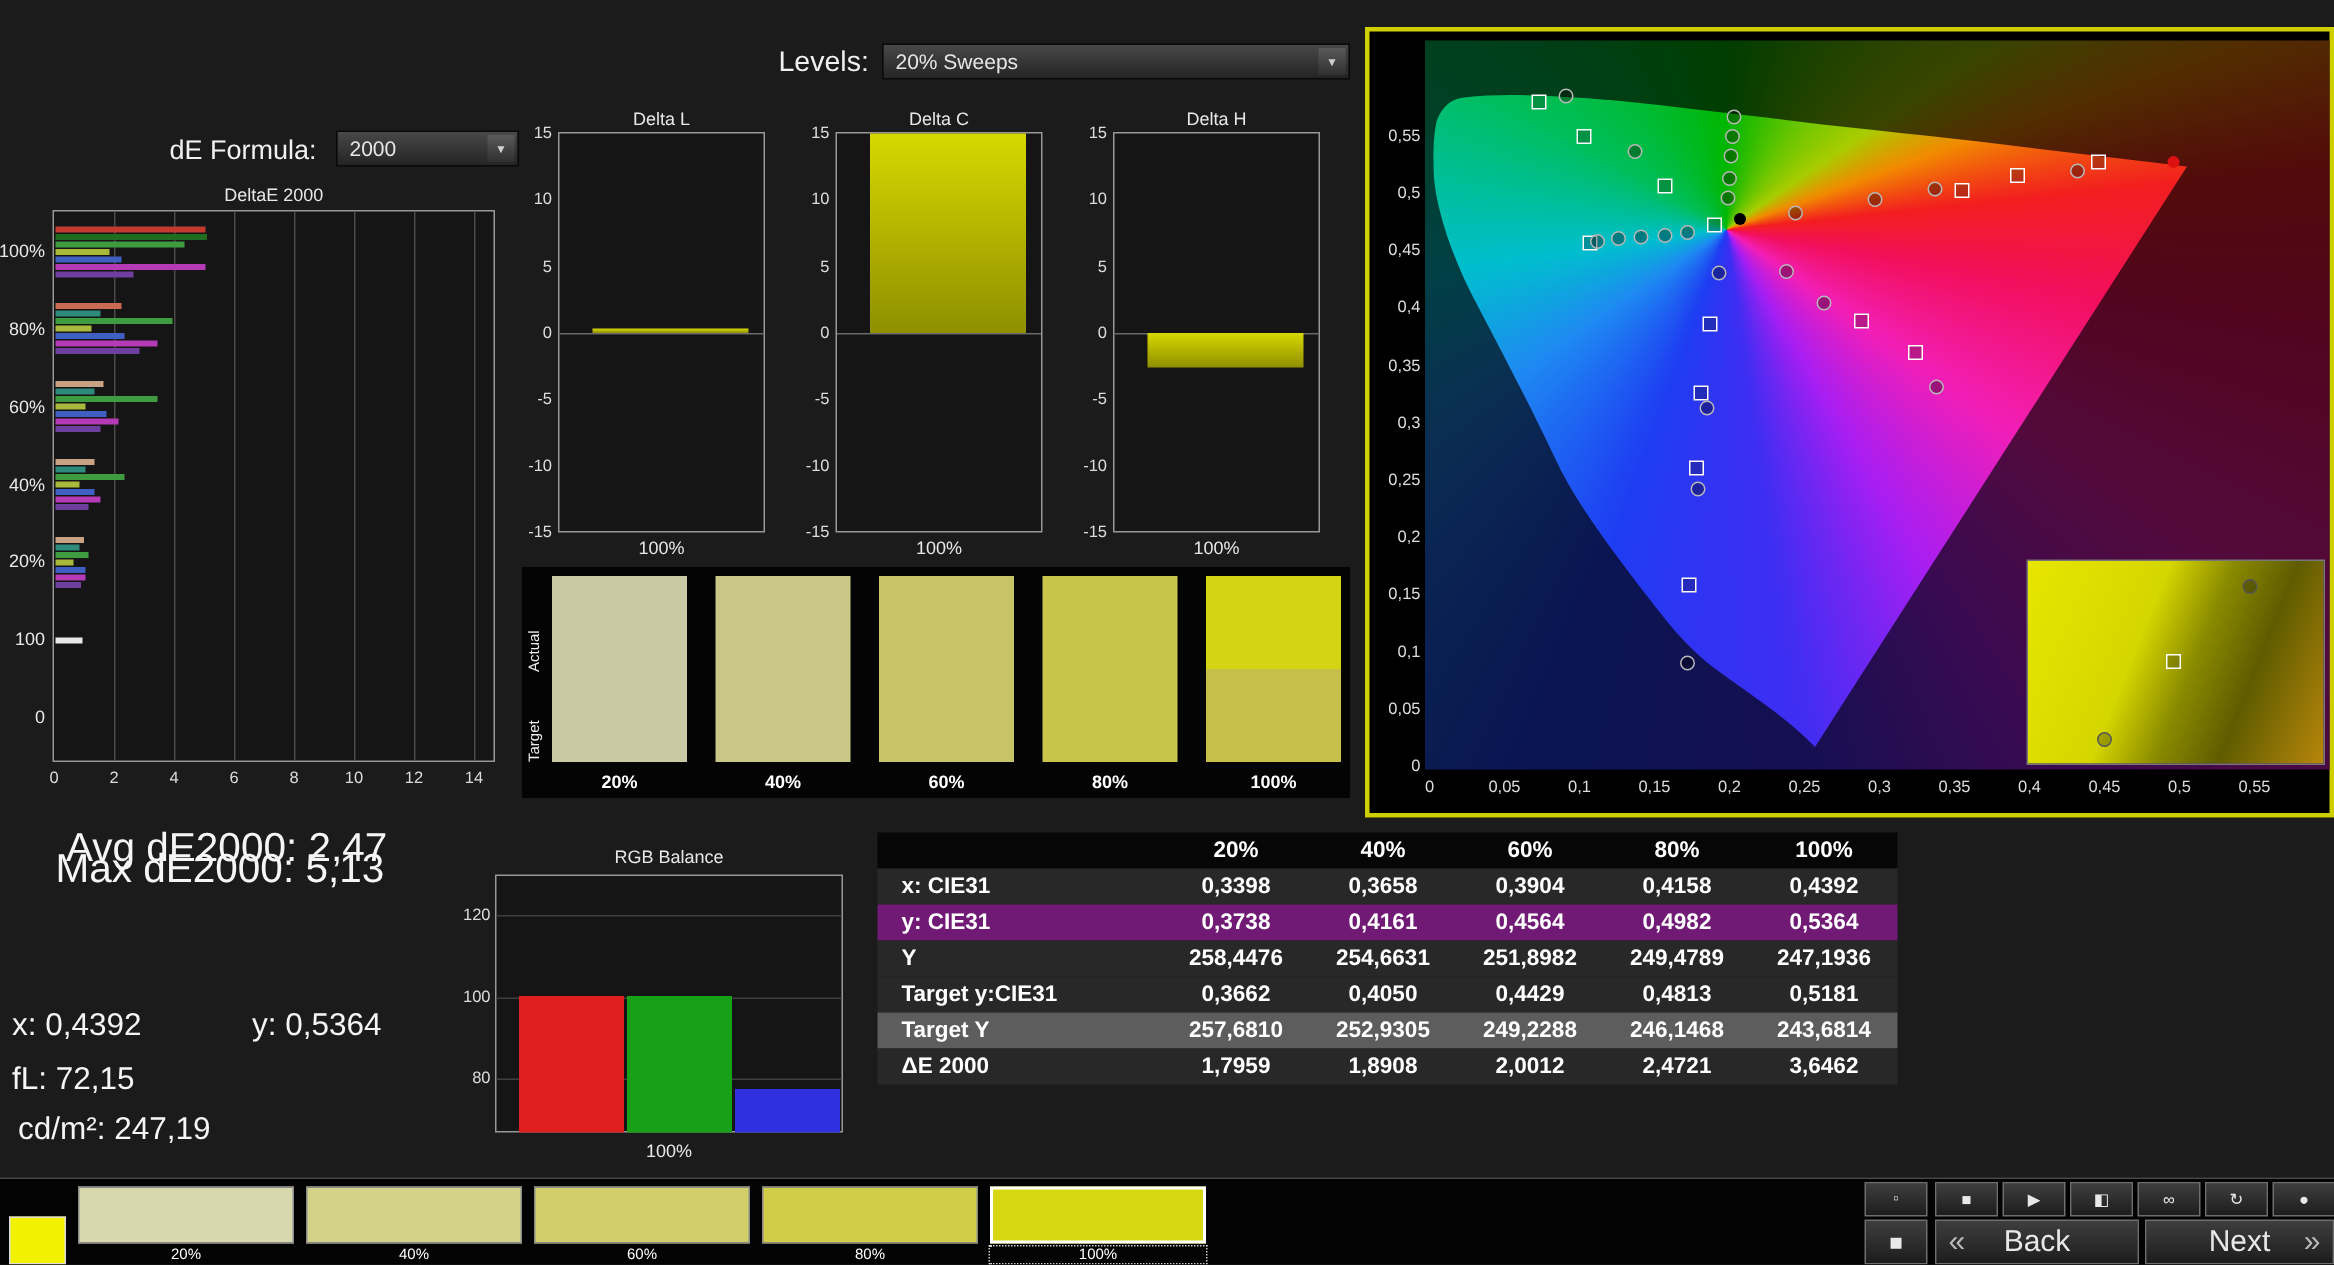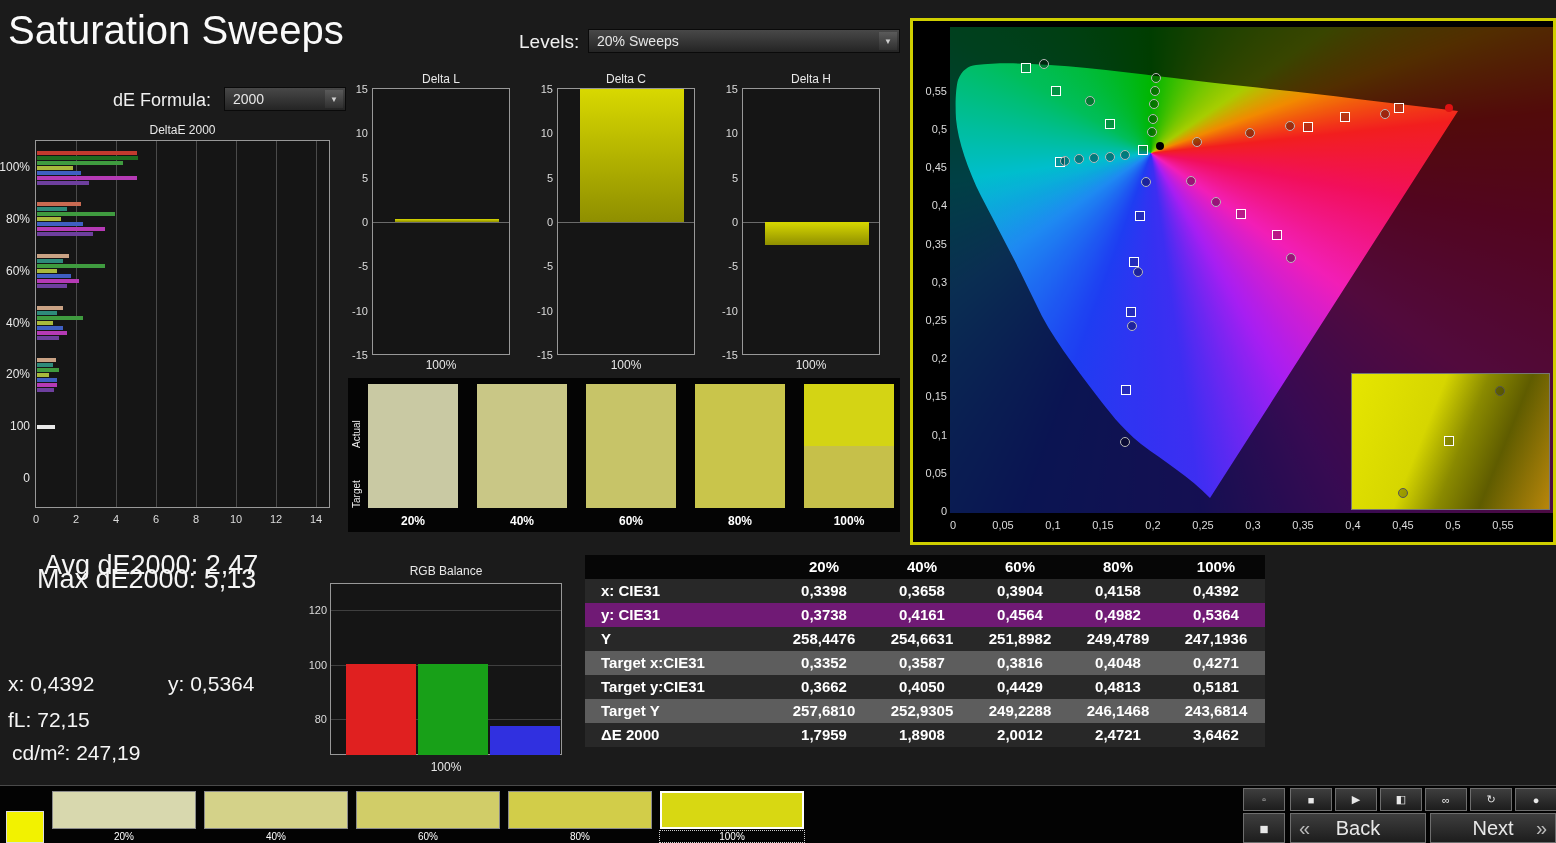--- a/index.html
+++ b/index.html
@@ -22,21 +22,20 @@
   .tbl-label{width:190px;padding-left:16px;box-sizing:border-box;text-align:left;}
   .tbl-cell{width:98px;text-align:center;}
   .btn{background:linear-gradient(#3e3e3e,#1d1d1d);border:1px solid #6e6e6e;box-sizing:border-box;
     display:flex;align-items:center;justify-content:center;color:#e8e8e8;}
 </style>
 </head>
 <body>
 
 <div id="screen">
 
-  <div id="page-title" class="abs">Saturation Sweeps</div>
 
   <div class="abs field-label" style="left:519px;top:31px;">Levels:</div>
   <div class="abs dropdown" style="left:588px;top:29px;width:312px;">
     <span>20% Sweeps</span>
     <span class="dd-arrow">▼</span>
   </div>
 
   <div class="abs field-label" style="left:113px;top:90px;font-size:18px;">dE Formula:</div>
   <div class="abs dropdown" style="left:224px;top:87px;width:122px;">
     <span>2000</span>
@@ -312,28 +311,20 @@
         <div class="tbl-cell">0,5364</div>
       </div>
       <div class="tbl-row" style="background: rgb(40, 40, 40);">
         <div class="tbl-label">Y</div>
         <div class="tbl-cell">258,4476</div>
         <div class="tbl-cell">254,6631</div>
         <div class="tbl-cell">251,8982</div>
         <div class="tbl-cell">249,4789</div>
         <div class="tbl-cell">247,1936</div>
       </div>
-      <div class="tbl-row" style="background: rgb(93, 93, 93);">
-        <div class="tbl-label">Target x:CIE31</div>
-        <div class="tbl-cell">0,3352</div>
-        <div class="tbl-cell">0,3587</div>
-        <div class="tbl-cell">0,3816</div>
-        <div class="tbl-cell">0,4048</div>
-        <div class="tbl-cell">0,4271</div>
-      </div>
       <div class="tbl-row" style="background: rgb(40, 40, 40);">
         <div class="tbl-label">Target y:CIE31</div>
         <div class="tbl-cell">0,3662</div>
         <div class="tbl-cell">0,4050</div>
         <div class="tbl-cell">0,4429</div>
         <div class="tbl-cell">0,4813</div>
         <div class="tbl-cell">0,5181</div>
       </div>
       <div class="tbl-row" style="background: rgb(93, 93, 93);">
         <div class="tbl-label">Target Y</div>

